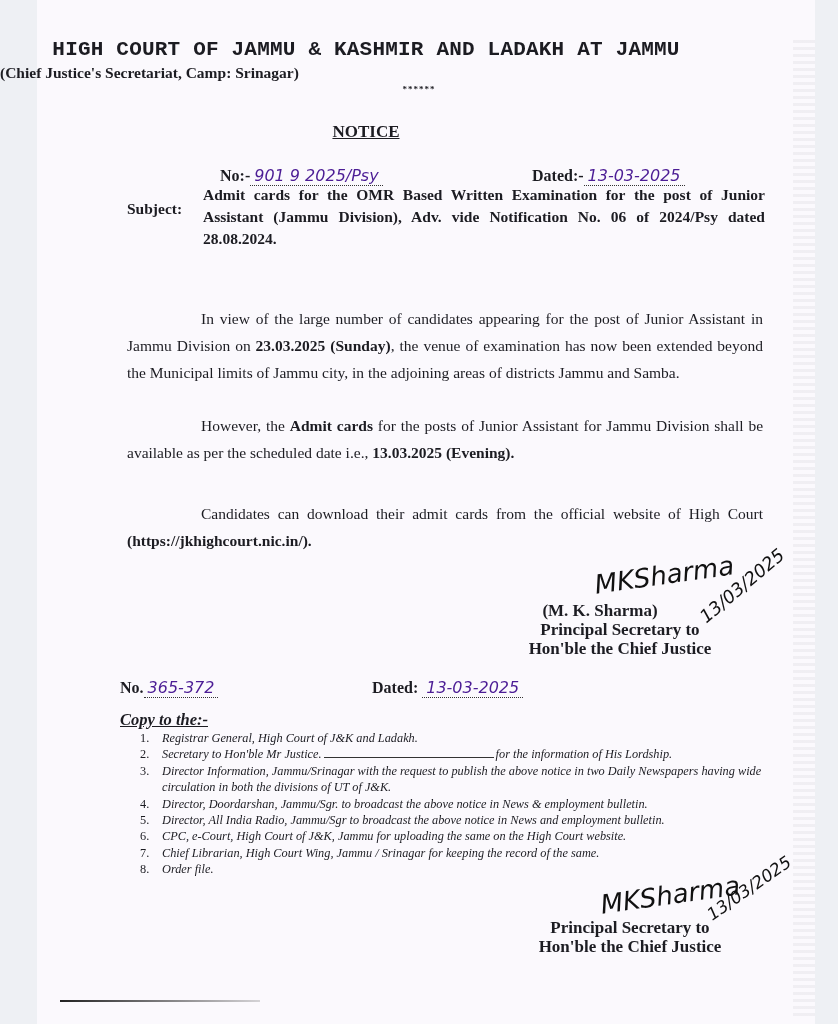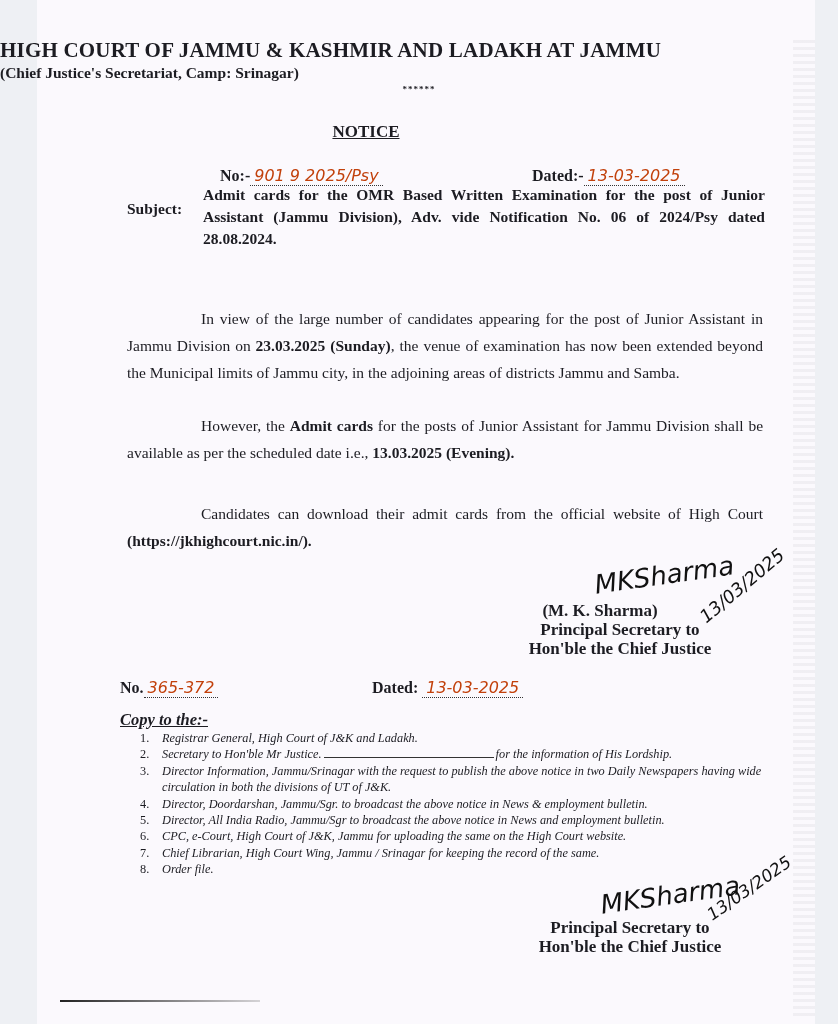--- a/index.html
+++ b/index.html
@@ -1,26 +1,26 @@
 <!DOCTYPE html>
 <html><head>
 <meta charset="utf-8">
 <style>
   html, body { margin:0; padding:0; }
   body { width:838px; height:1024px; background:#eef0f4; position:relative; overflow:hidden; font-family:"Liberation Serif", serif; color:#1c1c22; }
   .paper { position:absolute; left:37px; top:0; width:778px; height:1024px; background:#fbf9fd; }
   .speck { position:absolute; right:0; top:40px; width:22px; height:980px;
     background: repeating-linear-gradient(180deg, rgba(120,120,130,0.10) 0 3px, transparent 3px 7px); opacity:0.8; }
   .abs { position:absolute; }
-  .hdr1 { left:0; width:732px; top:38px; font-size:21px; font-weight:bold; letter-spacing:0.2px; }
+  .hdr1 { left:0; width:732px; top:38px; text-align:center; font-size:21px; font-weight:bold; letter-spacing:0.2px;font-family:Liberation Mono, monospace; }
   .hdr2 { left:0; width:838px; top:64px; text-align:left; font-size:15.5px; font-weight:bold; }
   .stars { left:0; width:838px; top:84px; text-align:center; font-size:9px; font-weight:bold; letter-spacing:1px; }
   .notice { left:0; width:732px; top:122px; text-align:center; font-size:17px; font-weight:bold; text-decoration:underline; }
   .ref { font-size:16px; font-weight:bold; }
-  .hand { font-family:"DejaVu Sans", sans-serif; font-style:italic; font-weight:normal; font-size:16px; color:#c2410c; border-bottom:1px dotted #333; padding:0 4px; }
+  .hand { font-family:"DejaVu Sans", sans-serif; font-style:italic; font-weight:normal; font-size:16px; color:#4c1d95; border-bottom:1px dotted #333; padding:0 4px; }
   .subj-label { left:127px; top:200px; font-size:15.5px; font-weight:bold; }
   .subj-text { left:203px; top:184px; width:562px; font-size:15.5px; font-weight:bold; line-height:22px; text-align:justify; }
   .para { left:127px; width:636px; font-size:15.5px; line-height:27px; text-align:justify; }
   .para .ind { display:inline-block; width:74px; }
   .sig { font-family:"DejaVu Sans", sans-serif; font-style:italic; font-size:26px; color:#111; transform:rotate(-8deg); }
   .sig-block { text-align:center; font-size:17px; font-weight:bold; line-height:19px; }
   .copy-title { left:120px; top:710px; font-size:16.5px; font-weight:bold; font-style:italic; text-decoration:underline; }
   .copy-list { left:140px; top:730px; width:640px; font-size:12.3px; font-style:italic; line-height:16.4px; margin:0; padding:0; list-style:none; }
   .copy-list li { display:flex; }
   .copy-list .n { width:22px; font-style:normal; flex:none; }

